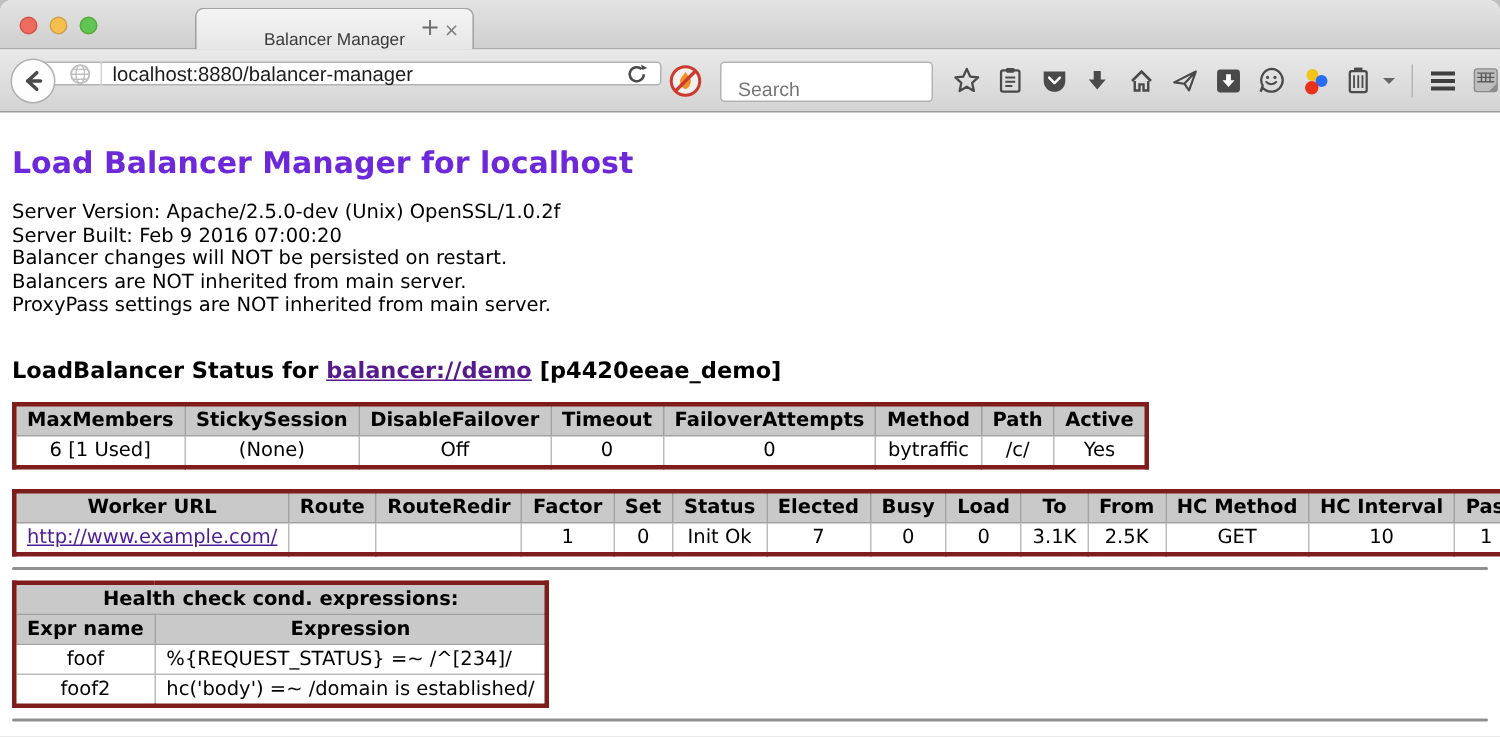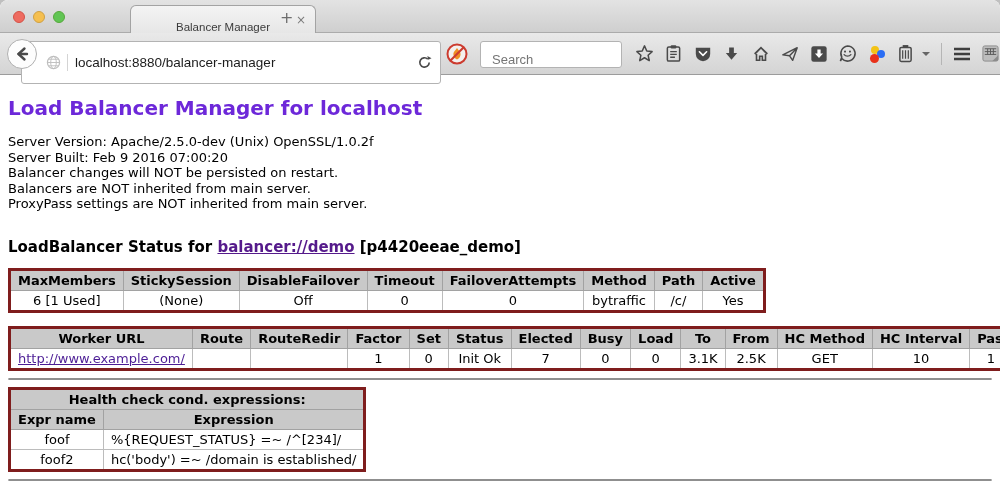--- a/index.html
+++ b/index.html
@@ -25,21 +25,21 @@
   .tab-close { position:absolute; right:9px; top:7px; font-size:12px; color:#7c7c7c; cursor:default; }
   .newtab { position:absolute; left:280px; top:8px; font-size:16px; color:#6e6e6e; }
 
   
   .toolbar { position:relative; height:42px; flex:0 0 42px;
              background:linear-gradient(#e9e9e9,#d4d4d4);
              border-bottom:1px solid #9c9c9c; }
   .back-btn { position:absolute; left:7px; top:6px; width:30px; height:30px; border-radius:50%;
               background:#fdfdfd; border:1px solid #b0b0b0; display:flex;
               align-items:center; justify-content:center; z-index:2; }
-  .urlbar { position:absolute; left:21px; top:8px; width:420px; height:43px;
+  .urlbar { position:absolute; left:21px; top:8px; width:420px; height:16px;
             background:#fff; border:1px solid #b3b3b3; border-radius:3px;
             display:flex; align-items:center; padding-left:22px; }
   .urlbar .globe { margin:0 6px 0 2px; opacity:.55; }
   .urlbar .sep { width:1px; height:17px; background:#d4d4d4; margin-right:7px; }
   .url-input { flex:1; border:none; outline:none; font-size:13.5px; color:#1c1c1c;
                font-family:"Liberation Sans",sans-serif; background:transparent; }
   .reload { margin-right:8px; display:flex; }
   .flashblock { position:absolute; left:446px; top:10px; }
   .searchbar { position:absolute; left:480px; top:8px; width:142px; height:27px;
                background:#fff; border:1px solid #b3b3b3; border-radius:3px;

